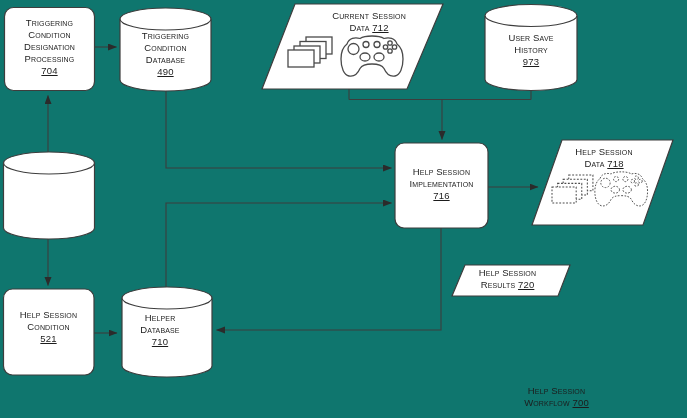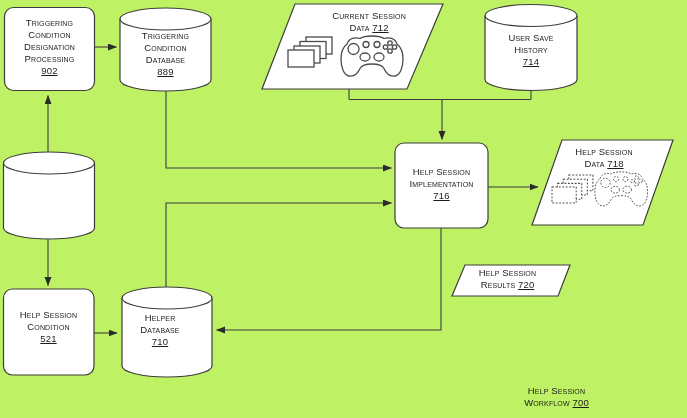--- a/index.html
+++ b/index.html
@@ -1,17 +1,17 @@
 <!DOCTYPE html>
 <html><head>
 <meta charset="utf-8">
 <style>
   html,body{margin:0;padding:0;background:#ffffff;}
   .canvas{
-    position:relative;width:687px;height:418px;background:#bef264;
+    position:relative;width:687px;height:418px;background:#0f766e;
     font-family:"Liberation Sans", sans-serif;overflow:hidden;
   }
   .canvas svg{position:absolute;left:0;top:0;}
   .shape{fill:#ffffff;stroke:#3d3d3d;stroke-width:1.2;}
   .conn{fill:none;stroke:#3d3d3d;stroke-width:1.1;}
   .arr{marker-end:url(#ah);}
   .icon{fill:#ffffff;stroke:#4a4a4a;stroke-width:1.3;}
   .icon.dotted{stroke-dasharray:2,1.7;stroke-width:1.1;}
   .lbl{
     position:absolute;text-align:center;font-variant:small-caps;
@@ -104,39 +104,39 @@
       <ellipse cx="25" cy="22" rx="5" ry="4"></ellipse>
       <ellipse cx="39" cy="22" rx="5" ry="4"></ellipse>
     </g>
   </svg>
 
   <div class="lbl" style="left:4px;top:17px;width:91px">
     <span>Triggering</span><br>
     <span>Condition</span><br>
     <span>Designation</span><br>
     <span>Processing</span><br>
-    <span class="ref">902</span>
+    <span class="ref">704</span>
   </div>
 
   <div class="lbl" style="left:120px;top:30px;width:91px">
     <span>Triggering</span><br>
     <span>Condition</span><br>
     <span>Database</span><br>
-    <span class="ref">889</span>
+    <span class="ref">490</span>
   </div>
 
   <div class="lbl" style="left:294px;top:10px;width:150px">
     <span>Current Session</span><br>
     <span>Data</span>&nbsp;<span class="ref">712</span>
   </div>
 
   <div class="lbl" style="left:485px;top:32px;width:92px">
     <span>User Save</span><br>
     <span>History</span><br>
-    <span class="ref">714</span>
+    <span class="ref">973</span>
   </div>
 
 
   <div class="lbl" style="left:395px;top:166px;width:93px">
     <span>Help Session</span><br>
     <span>Implementation</span><br>
     <span class="ref">716</span>
   </div>
 
   <div class="lbl" style="left:545px;top:146px;width:118px">

